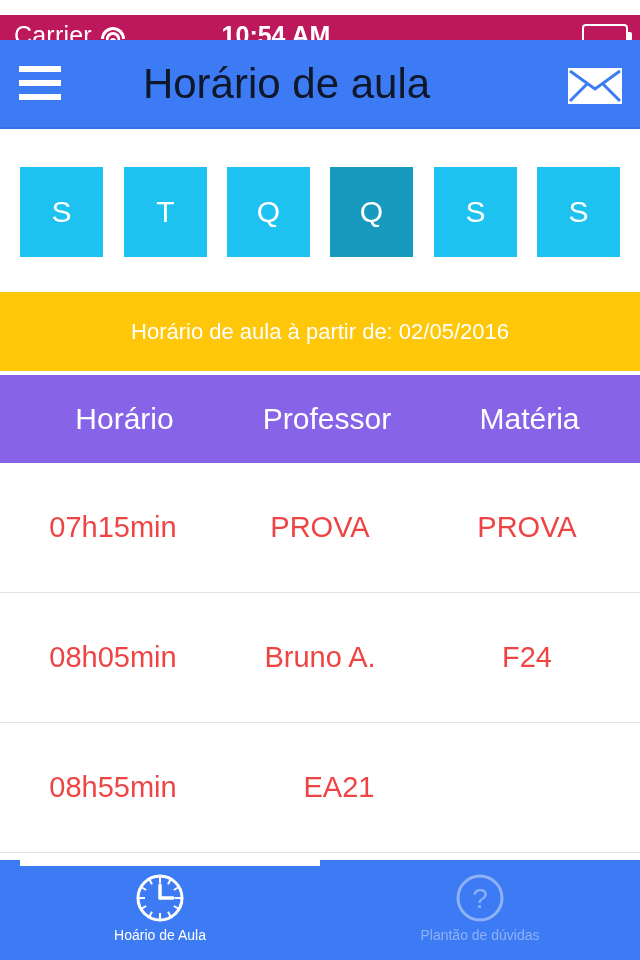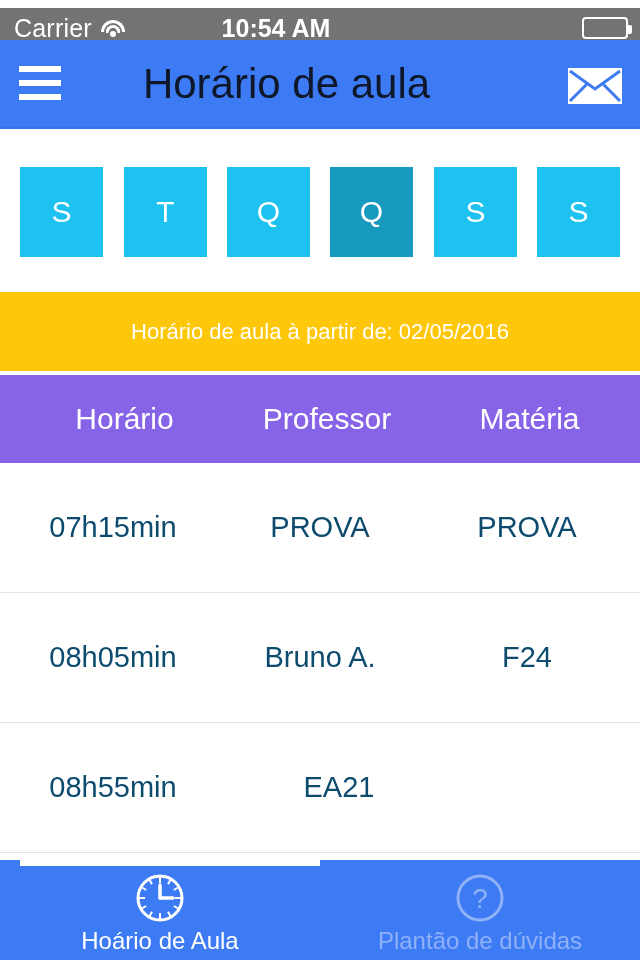--- a/index.html
+++ b/index.html
@@ -7,22 +7,22 @@
   body {
     font-family: "Liberation Sans", sans-serif;
     background:#ffffff;
     overflow:hidden;
     -webkit-font-smoothing:antialiased;
   }
   .screen { position:relative; width:640px; height:960px; overflow:hidden; background:#fff; }
 
   
   .statusbar {
-    position:absolute; top:8px; left:0; width:640px; height:40px;
-    background:#737373; color:#ffffff;
+    position:absolute; top:15px; left:0; width:640px; height:40px;
+    background:#be185d; color:#ffffff;
     display:flex; align-items:center;
   }
   .sb-left { position:absolute; left:14px; top:0; height:40px; display:flex; align-items:center; gap:8px; }
   .sb-carrier { font-size:25px; letter-spacing:.2px; line-height:1; }
   .wifi { position:relative; width:26px; height:20px; display:inline-block; }
   .wifi i { position:absolute; border:3px solid #fff; border-bottom:none; border-radius:50% 50% 0 0 / 100% 100% 0 0; left:50%; transform:translateX(-50%); }
   .wifi i.a1 { width:24px; height:12px; top:2px; }
   .wifi i.a2 { width:15px; height:8px; top:7px; }
   .wifi i.dot { width:6px; height:6px; border-radius:50%; background:#fff; border:none; top:13px; }
   .sb-time { position:absolute; left:0; width:552px; text-align:center; font-size:25px; font-weight:bold; line-height:40px; }
@@ -69,39 +69,39 @@
     position:absolute; top:375px; left:0; width:640px; height:88px;
     background:#8763e8; color:#ffffff;
     display:flex; align-items:center;padding-left:14px;
   }
   .thead .th { font-size:30px; text-align:center; }
   .tbody { position:absolute; top:463px; left:0; width:640px; height:395px; background:#ffffff; overflow:hidden; }
   .trow {
     position:relative; width:640px; height:130px;
     display:flex; align-items:center;
     border-bottom:1px solid #e2e2e2;
-    color:#0c4a6e;
+    color:#ef4444;
   }
   .trow .td { font-size:29px; text-align:center; }
   .col-0 { width:226px; }
   .col-1 { width:188px; }
   .col-2 { width:226px; }
 
   
   .tabbar { position:absolute; bottom:0; left:0; width:640px; height:100px; background:#3d7bf4; }
   .tabitem {
     position:absolute; top:0; width:320px; height:100px;
     display:flex; flex-direction:column; align-items:center; justify-content:flex-start;
     cursor:pointer;
   }
   .tabitem.left { left:0; }
   .tabitem.right { left:320px; }
   .tab-indicator { position:absolute; top:0; left:20px; width:300px; height:6px; background:#ffffff; }
   .tab-ico { margin-top:12px; width:52px; height:52px; }
-  .tab-label { margin-top:4px; font-size:24px; color:#ffffff; line-height:1.1; }
+  .tab-label { margin-top:4px; font-size:14px; color:#ffffff; line-height:1.1; }
   .tabitem.right .tab-label { color:#8fb1f8; }
 </style>
 </head>
 <body>
 
 <div class="screen">
 
   <div class="statusbar">
     <div class="sb-left">
       <span class="sb-carrier">Carrier</span>

